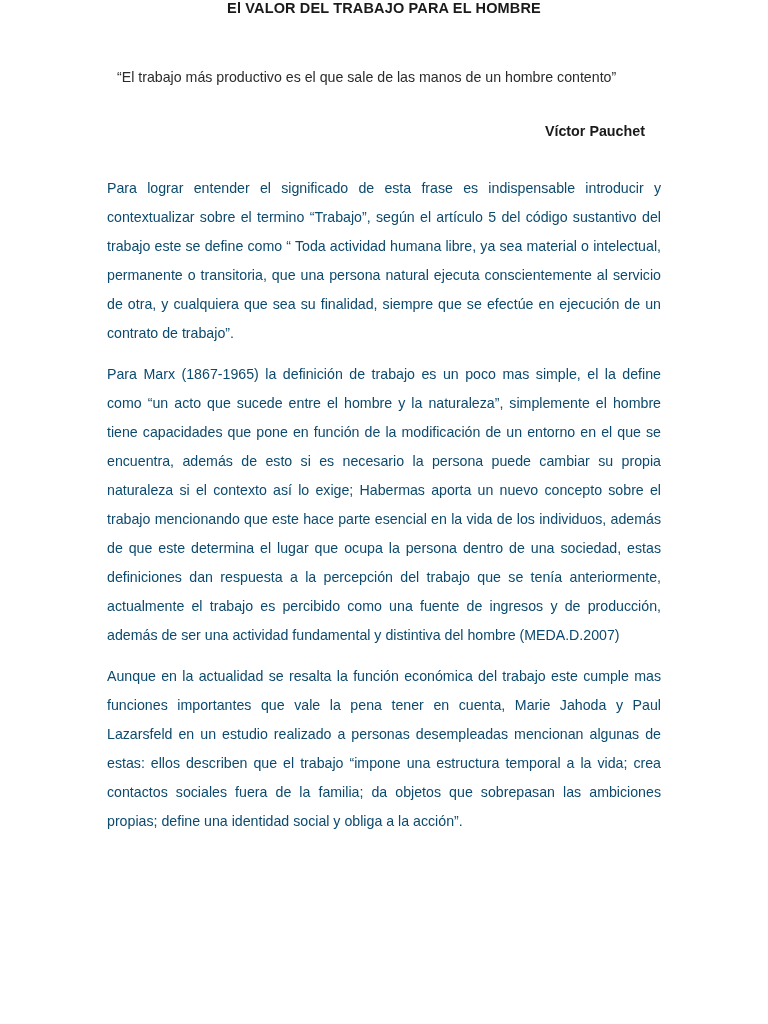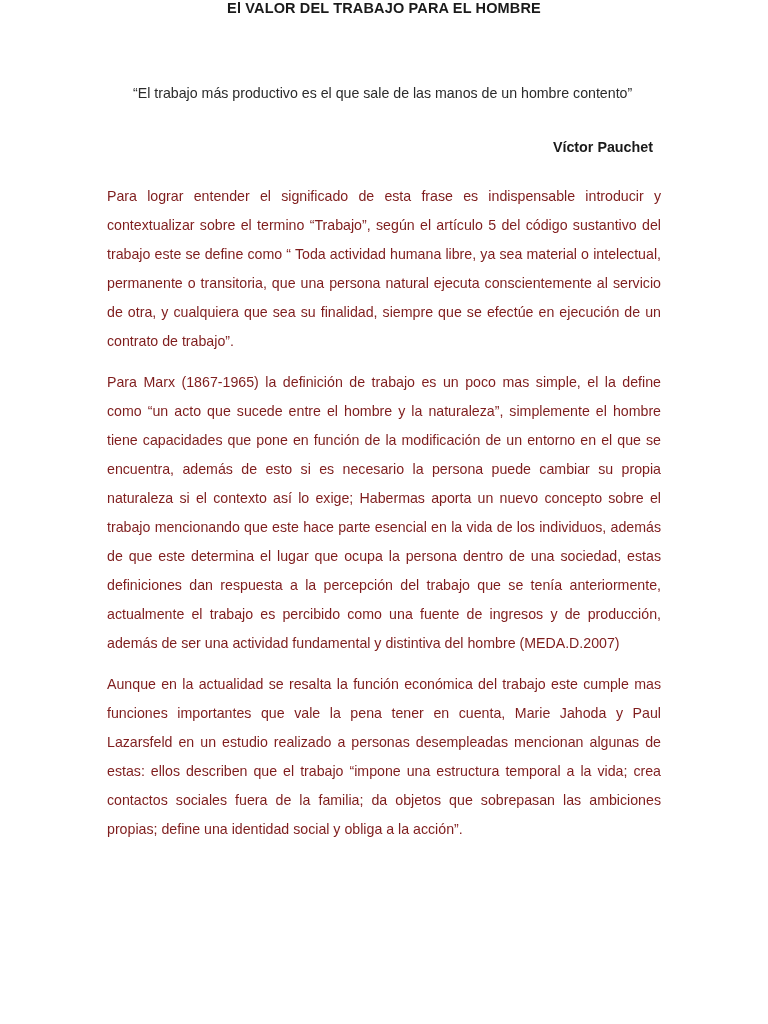--- a/index.html
+++ b/index.html
@@ -29,44 +29,44 @@
   }
   .doc-title {
     text-align: center;
     font-size: 14.5px;
     font-weight: bold;
     letter-spacing: 0.15px;
     margin: 0;
     color: #1a1a1a;
   }
   .epigraph {
-    margin: 16px;
+    margin: 0;
     padding-top: 47px;
     padding-left: 10px;
     font-size: 14.2px;
     line-height: 29px;
     color: #2b2b2b;
     white-space: nowrap;
   }
   .attribution {
-    margin: 8px;
+    margin: 16px;
     padding-top: 9px;
     text-align: right;
     font-size: 14.3px;
     font-weight: bold;
     line-height: 29px;
     color: #1a1a1a;
   }
   .body-par {
     margin: 0;
     padding-top: 12px;
     font-size: 14.2px;
     line-height: 29px;
     text-align: justify;
-    color: #7f1d1d;
+    color: #0c4a6e;
     hyphens: none;
   }
   .body-par:first-of-type {
     padding-top: 14px;
   }
   
 </style>
 </head>
 <body>
 

